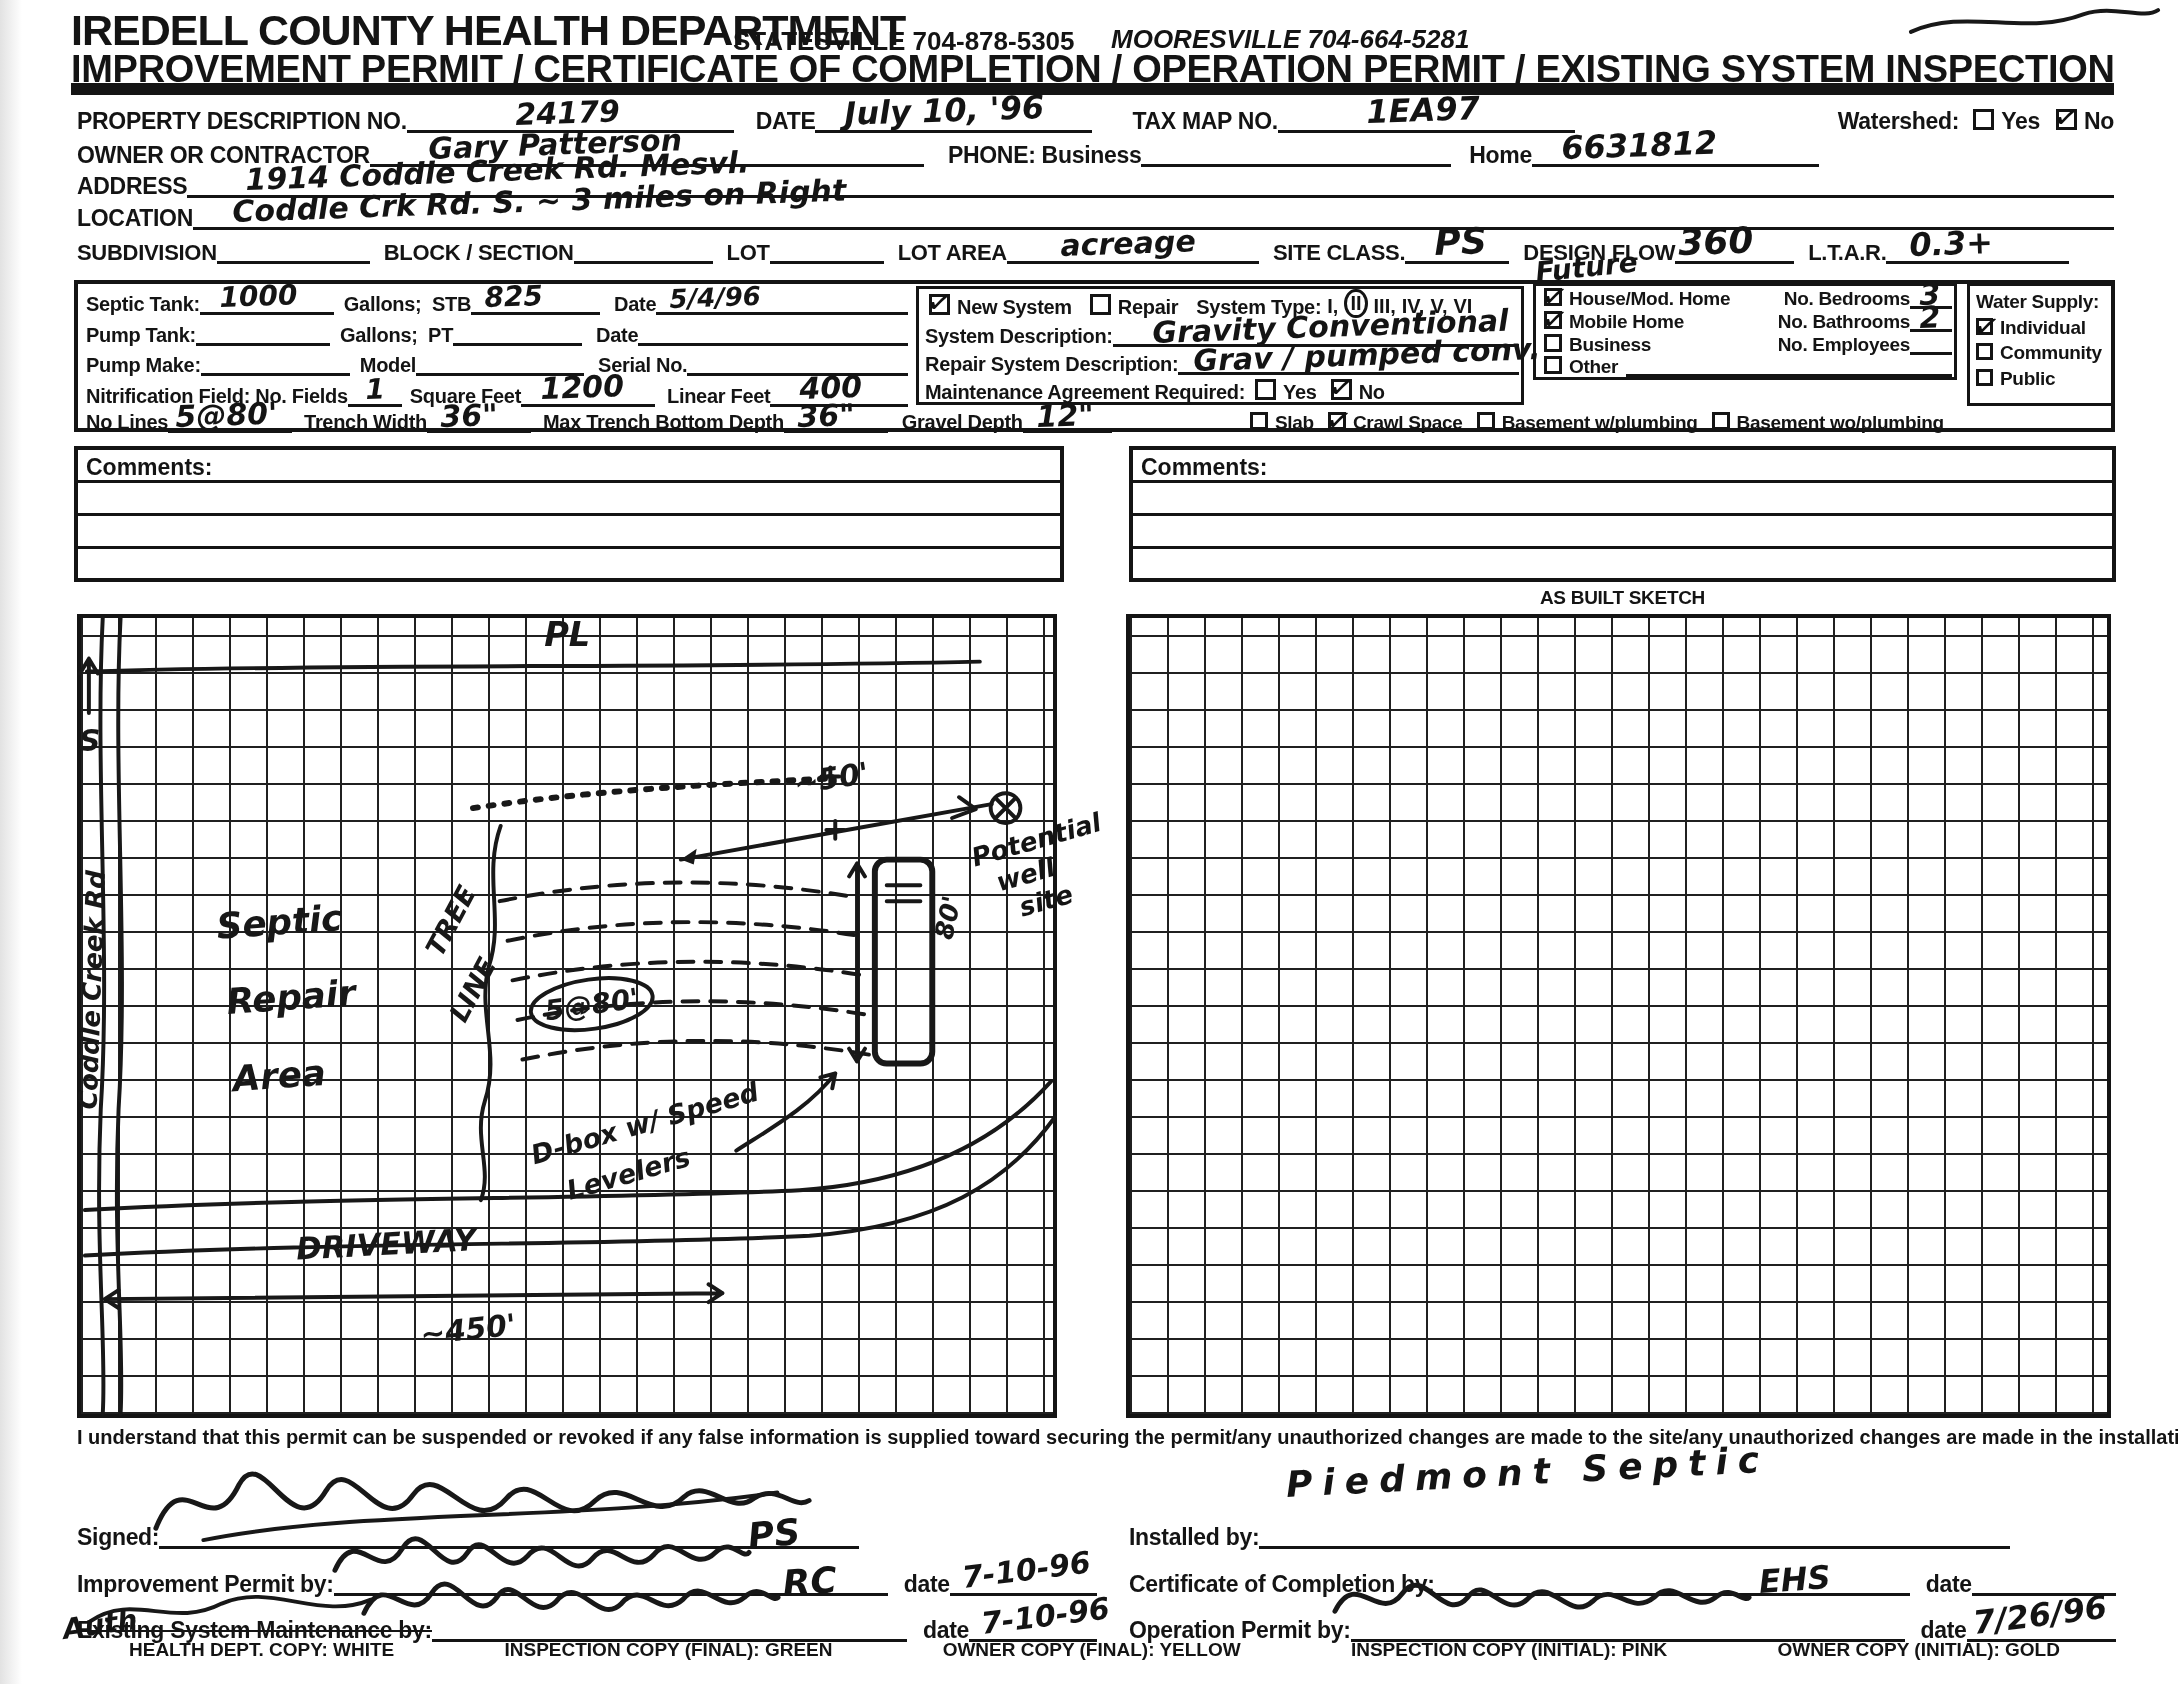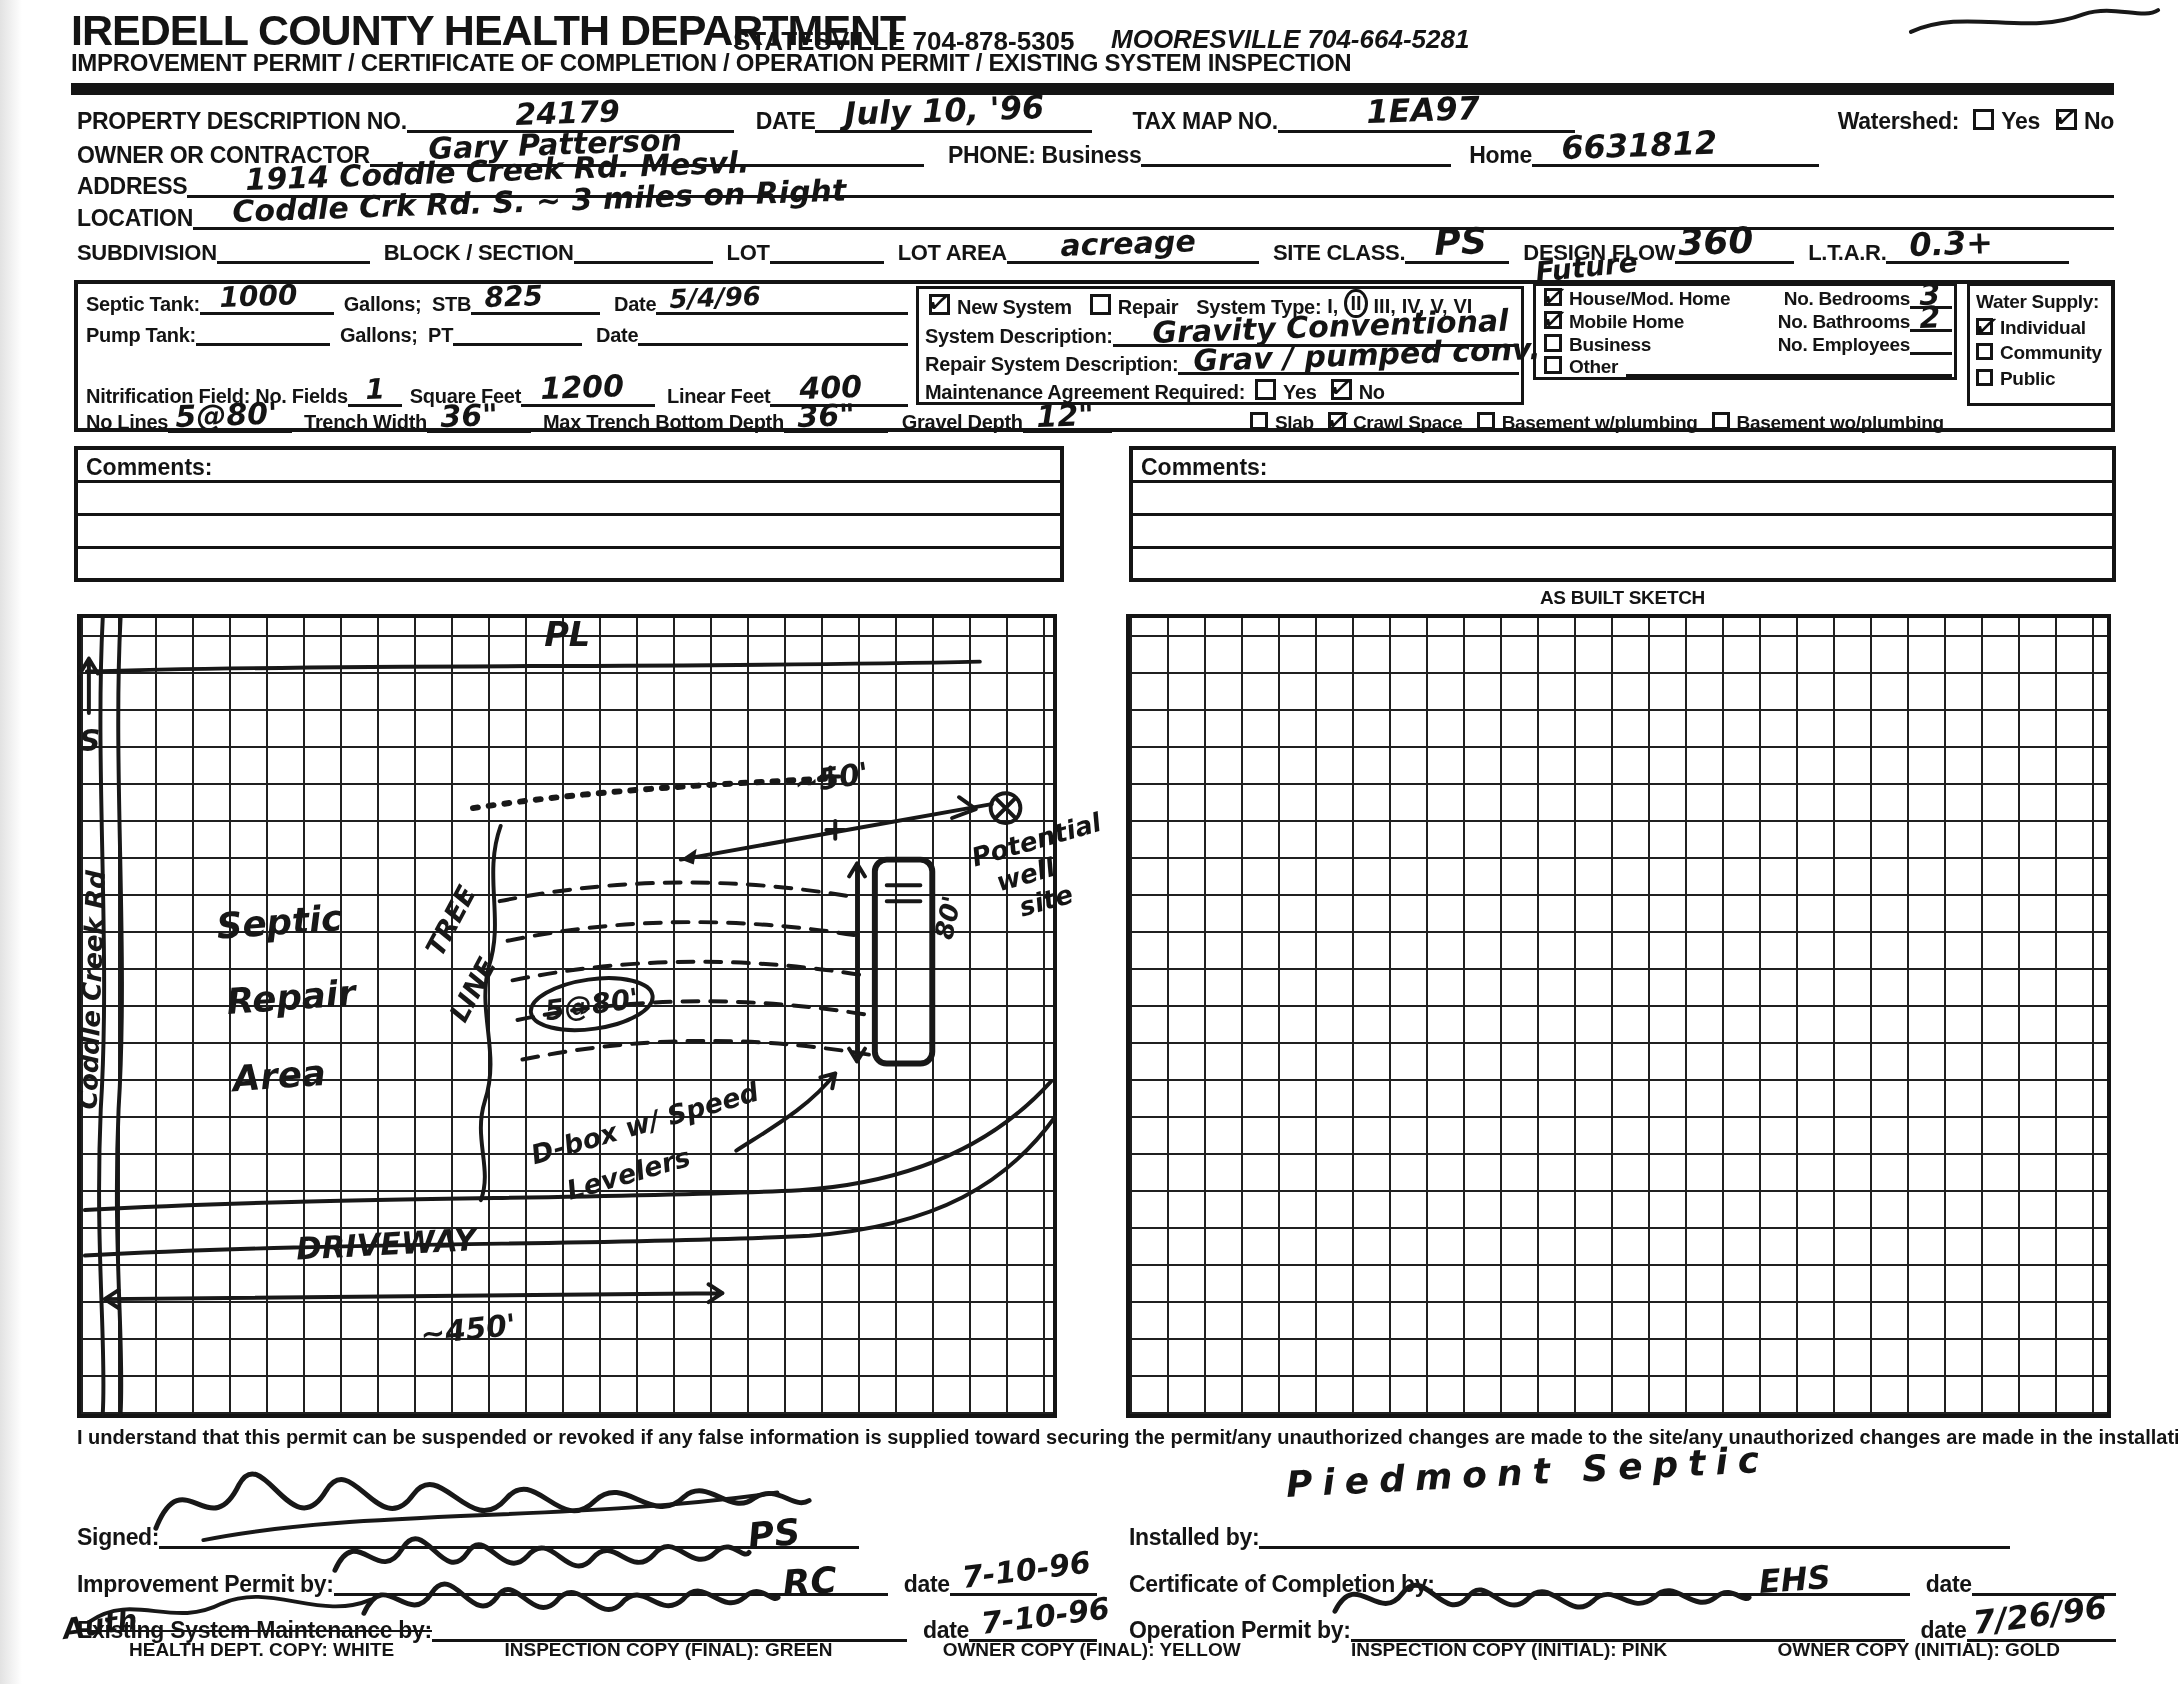--- a/index.html
+++ b/index.html
@@ -39,21 +39,21 @@
 <body>
 
 <div class="page">
 
   <div class="abs lbl" style="left:71px;top:8px;font-size:43px;letter-spacing:-1px;">IREDELL COUNTY HEALTH DEPARTMENT</div>
   <div class="abs" style="left:733px;top:26px;font-size:26px;font-weight:700;">STATESVILLE 704-878-5305</div>
   <div class="abs" style="left:1111px;top:24px;font-size:26px;font-weight:700;font-style:italic;">MOORESVILLE 704-664-5281</div>
   <svg class="sk" style="left:1906px;top:2px;" width="257" height="40" viewBox="0 0 260 40">
     <path class="st" d="M5,30 C60,5 120,35 180,12 C210,2 240,18 255,8"></path>
   </svg>
-  <div class="abs lbl" style="left:71px;top:50px;font-size:24px;">IMPROVEMENT PERMIT / CERTIFICATE OF COMPLETION / OPERATION PERMIT / EXISTING SYSTEM INSPECTION</div>
+  <div class="abs lbl" style="left:71px;top:50px;font-size:38px;">IMPROVEMENT PERMIT / CERTIFICATE OF COMPLETION / OPERATION PERMIT / EXISTING SYSTEM INSPECTION</div>
   <div class="abs" style="left:71px;top:83px;width:2043px;height:12px;background:#141414;"></div>
 
   <div class="r" style="left:77px;top:99px;width:2037px;height:34px;font-size:23px;">
     <span class="lbl">PROPERTY DESCRIPTION NO.</span>
     <span class="fill" style="width:327px;">
       <span class="hw v30" style="left:109px;bottom:0;">24179</span>
     </span>
     <span class="lbl" style="margin-left:22px;">DATE</span>
     <span class="fill" style="width:277px;">
       <span class="hw v32" style="left:30px;bottom:0;">July 10, '96</span>
@@ -146,20 +146,28 @@
         </span>
     </div>
     <div class="r" style="left:8px;top:33px;width:822px;height:29px;font-size:20px;">
       <span class="lbl">Pump Tank:</span>
       <span class="fill" style="width:134px;"></span>
       <span class="lbl" style="margin-left:10px;">Gallons;  PT</span>
       <span class="fill" style="width:129px;"></span>
       <span class="lbl" style="margin-left:14px;">Date</span>
       <span class="fill gr"></span>
     </div>
+    <div class="r" style="left:8px;top:63px;width:822px;height:29px;font-size:20px;">
+      <span class="lbl">Pump Make:</span>
+      <span class="fill" style="width:149px;"></span>
+      <span class="lbl" style="margin-left:10px;">Model</span>
+      <span class="fill" style="width:168px;"></span>
+      <span class="lbl" style="margin-left:14px;">Serial No.</span>
+      <span class="fill gr"></span>
+    </div>
     <div class="r" style="left:8px;top:94px;width:822px;height:29px;font-size:20px;">
       <span class="lbl">Nitrification Field: No. Fields</span>
       <span class="fill" style="width:54px;">
           <span class="hw v28" style="left:18px;bottom:0;">1</span>
         </span>
       <span class="lbl" style="margin-left:8px;">Square Feet</span>
       <span class="fill" style="width:134px;">
           <span class="hw v30" style="left:20px;bottom:0;">1200</span>
         </span>
       <span class="lbl" style="margin-left:12px;">Linear Feet</span>

